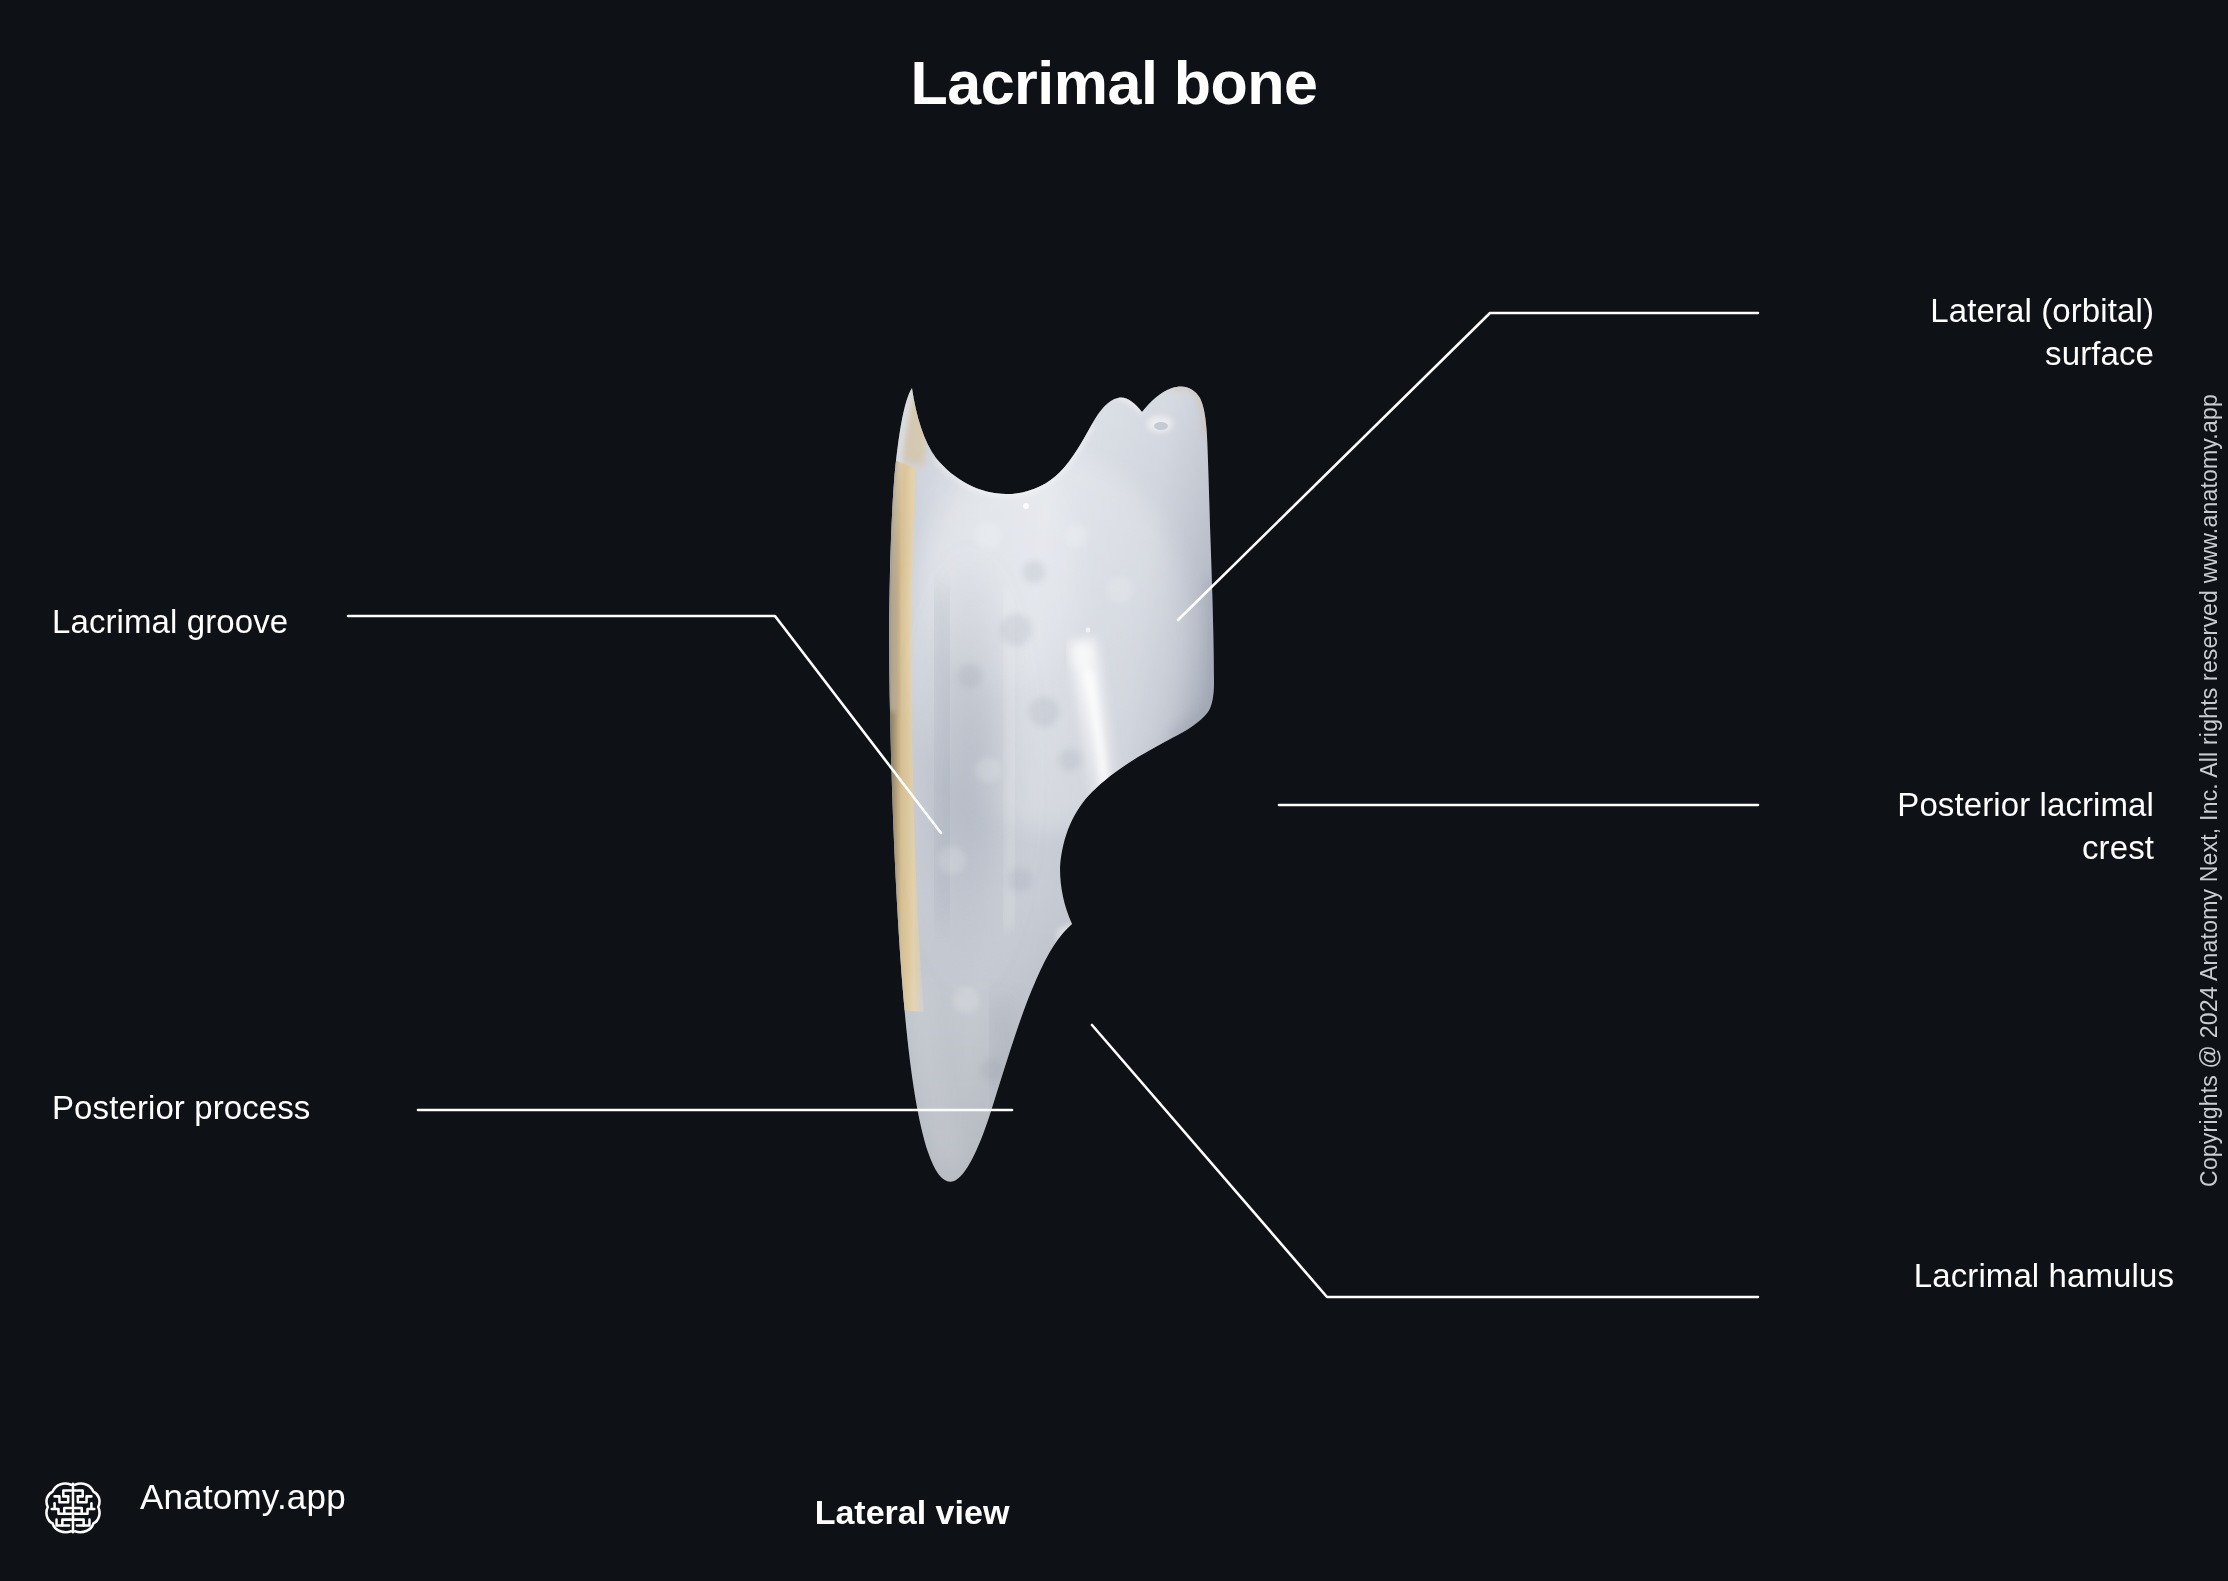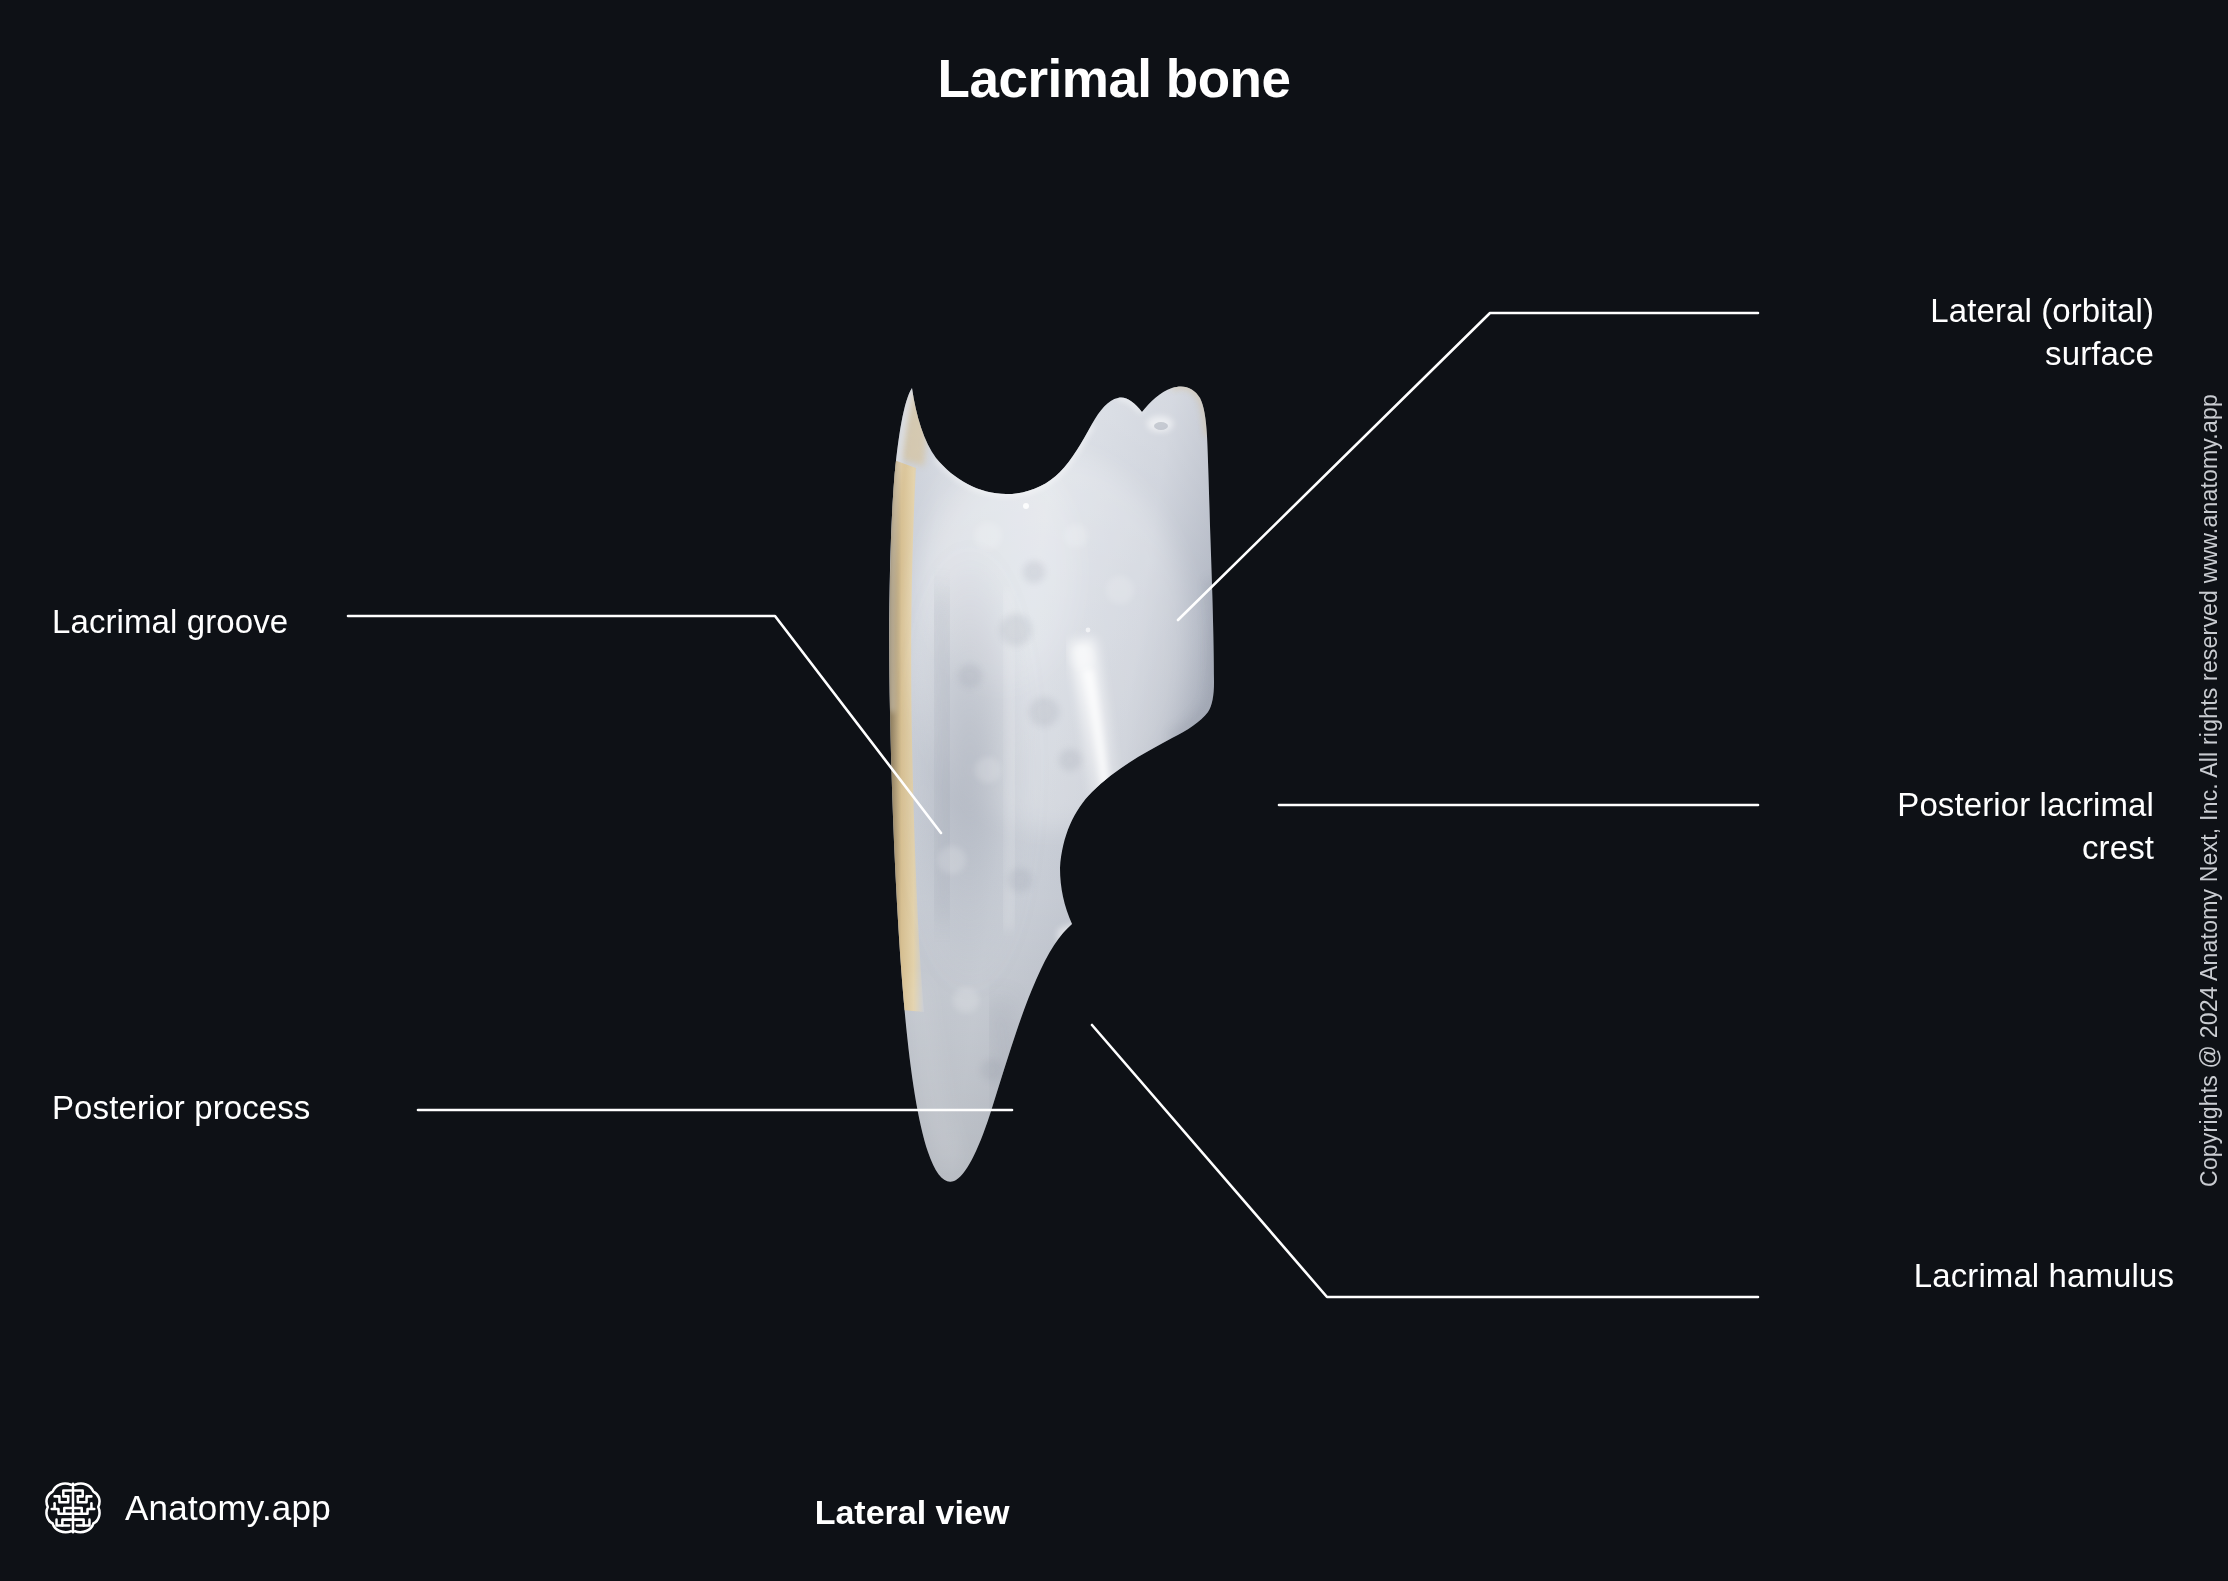--- a/index.html
+++ b/index.html
@@ -22,21 +22,21 @@
     -webkit-font-smoothing:antialiased;
   }
 
   
   #title {
     position:absolute;
     top:48px;
     left:0;
     width:2228px;
     text-align:center;
-    font-size:53px;
+    font-size:61px;
     font-weight:bold;
     letter-spacing:-0.5px;
     color:#ffffff;
   }
 
   
   #specimen {
     position:absolute;
     left:820px;
     top:340px;
@@ -83,22 +83,21 @@
     font-weight:bold;
     color:#ffffff;
   }
 
   
   #brand {
     position:absolute;
     left:42px;
     top:1477px;
     display:flex;
-    align-items:center;
-    gap:21px;
+    gap:36px;
   }
   #brand-icon { width:62px; height:62px; display:block; }
   #brand-name {
     font-size:35px;
     font-weight:400;
     color:#ffffff;
     letter-spacing:0.2px;
   }
 
   

